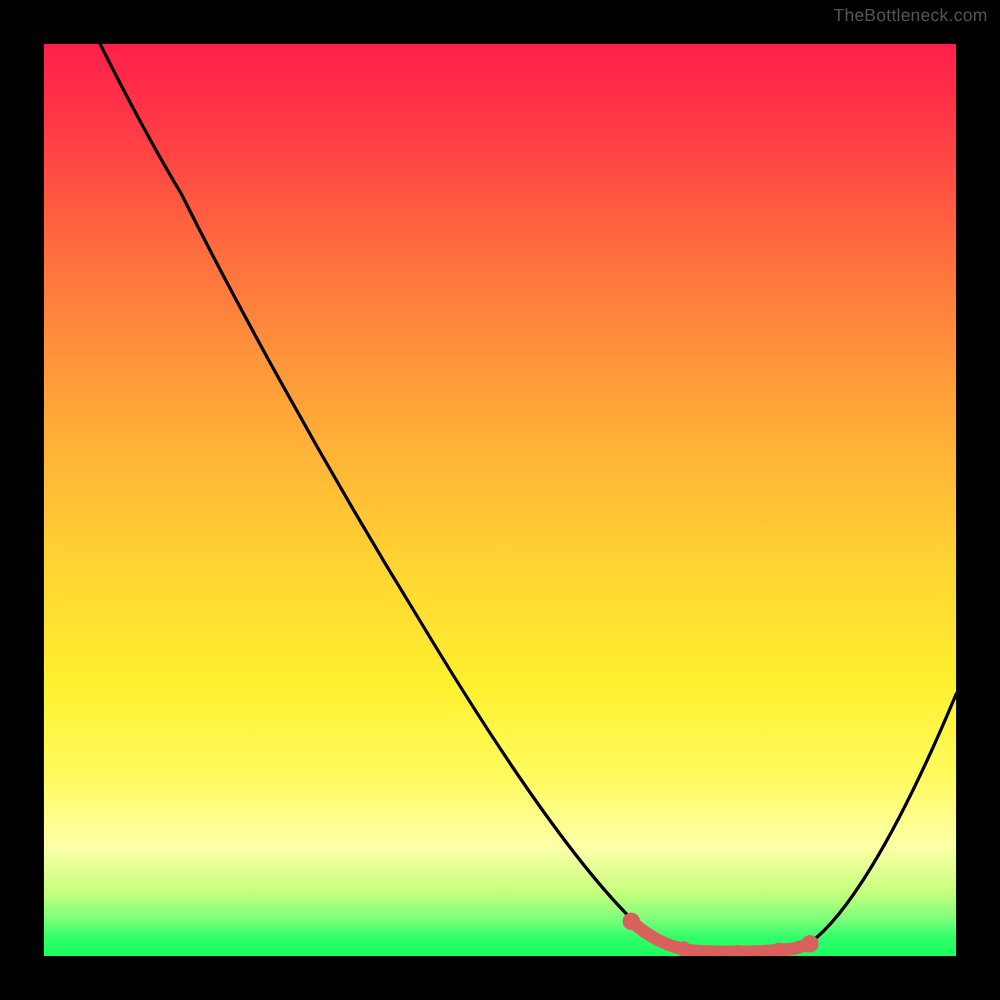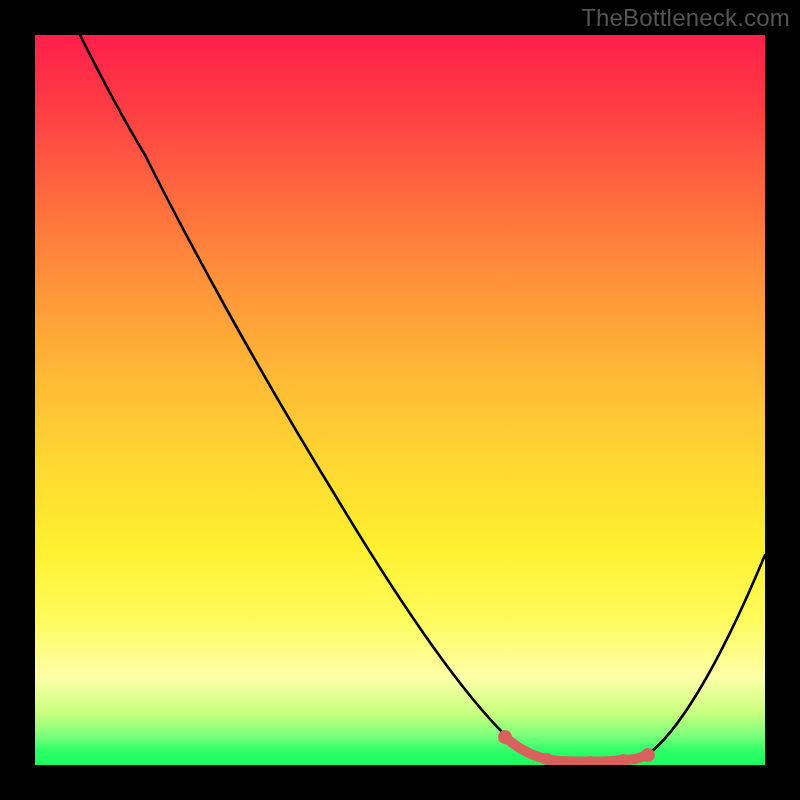--- a/index.html
+++ b/index.html
@@ -17,21 +17,21 @@
     top: 0;
     width: 800px;
     height: 800px;
     background: #000;
   }
   .watermark {
     position: absolute;
     top: 4px;
     right: 10px;
     color: #555;
-    font-size: 24px;
+    font-size: 14px;
     font-weight: 500;
     letter-spacing: 0.2px;
   }
   .plot {
     position: absolute;
     left: 35px;
     top: 35px;
     width: 730px;
     height: 730px;
     overflow: hidden;

